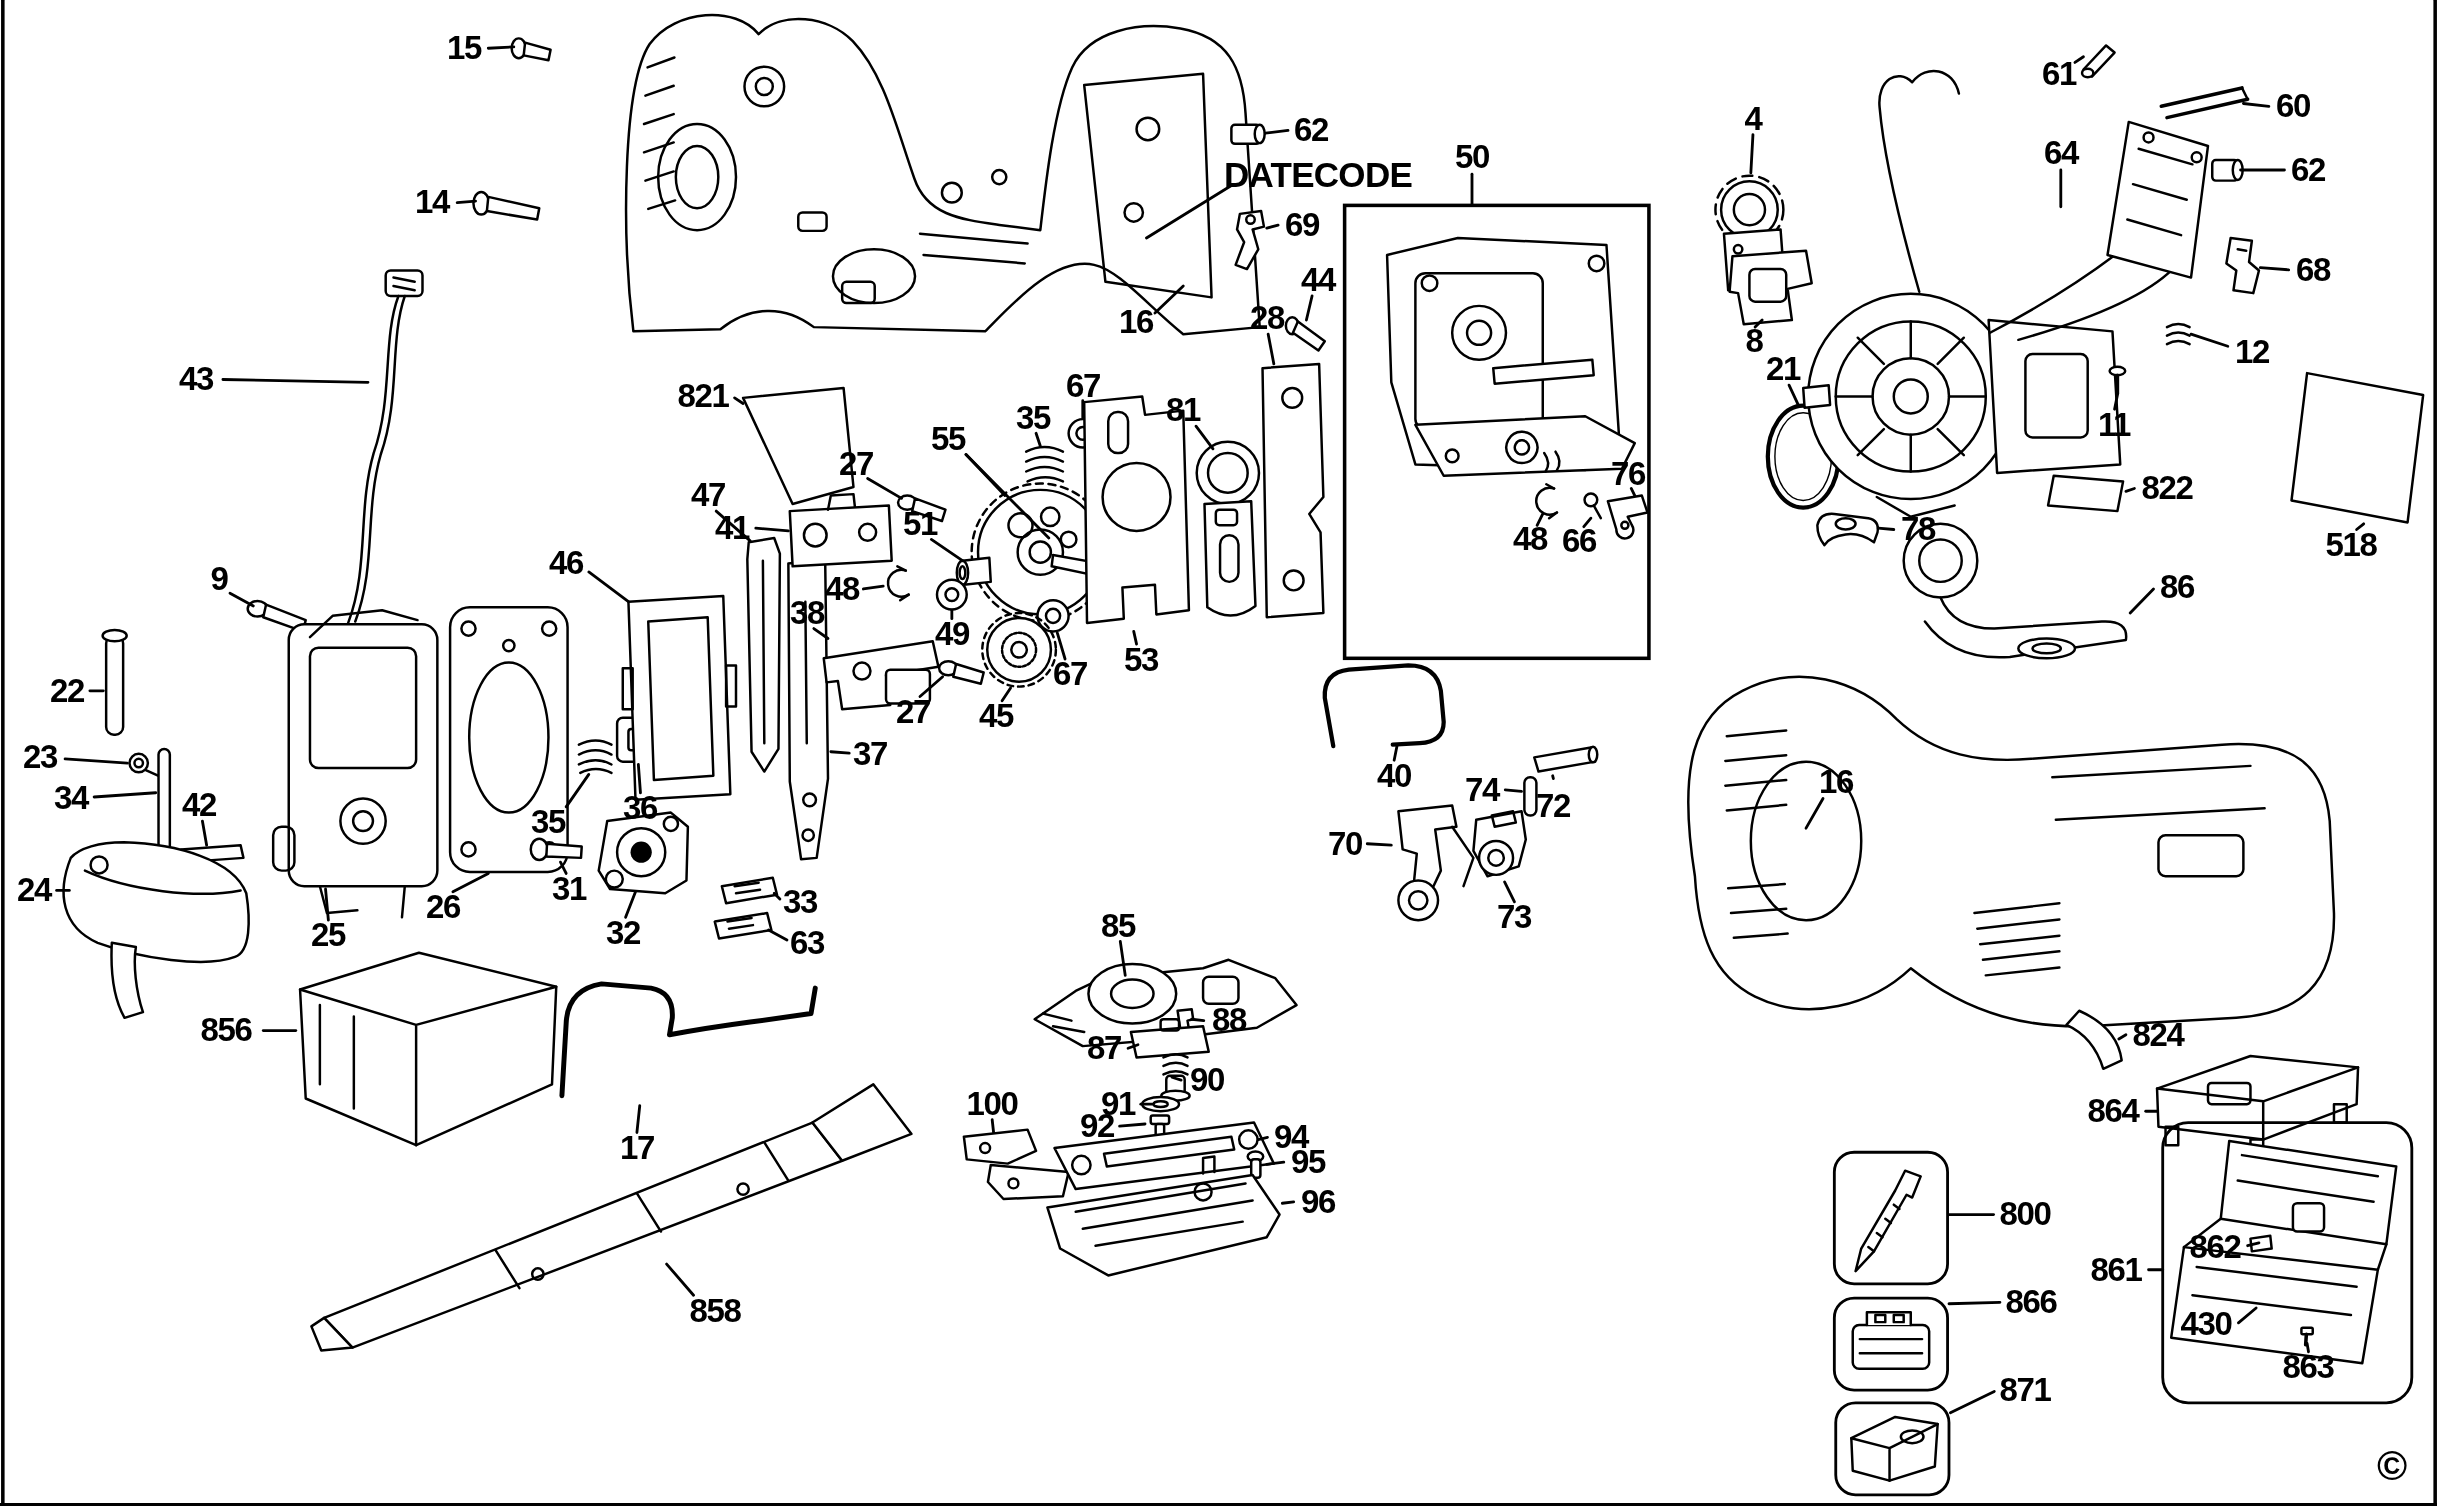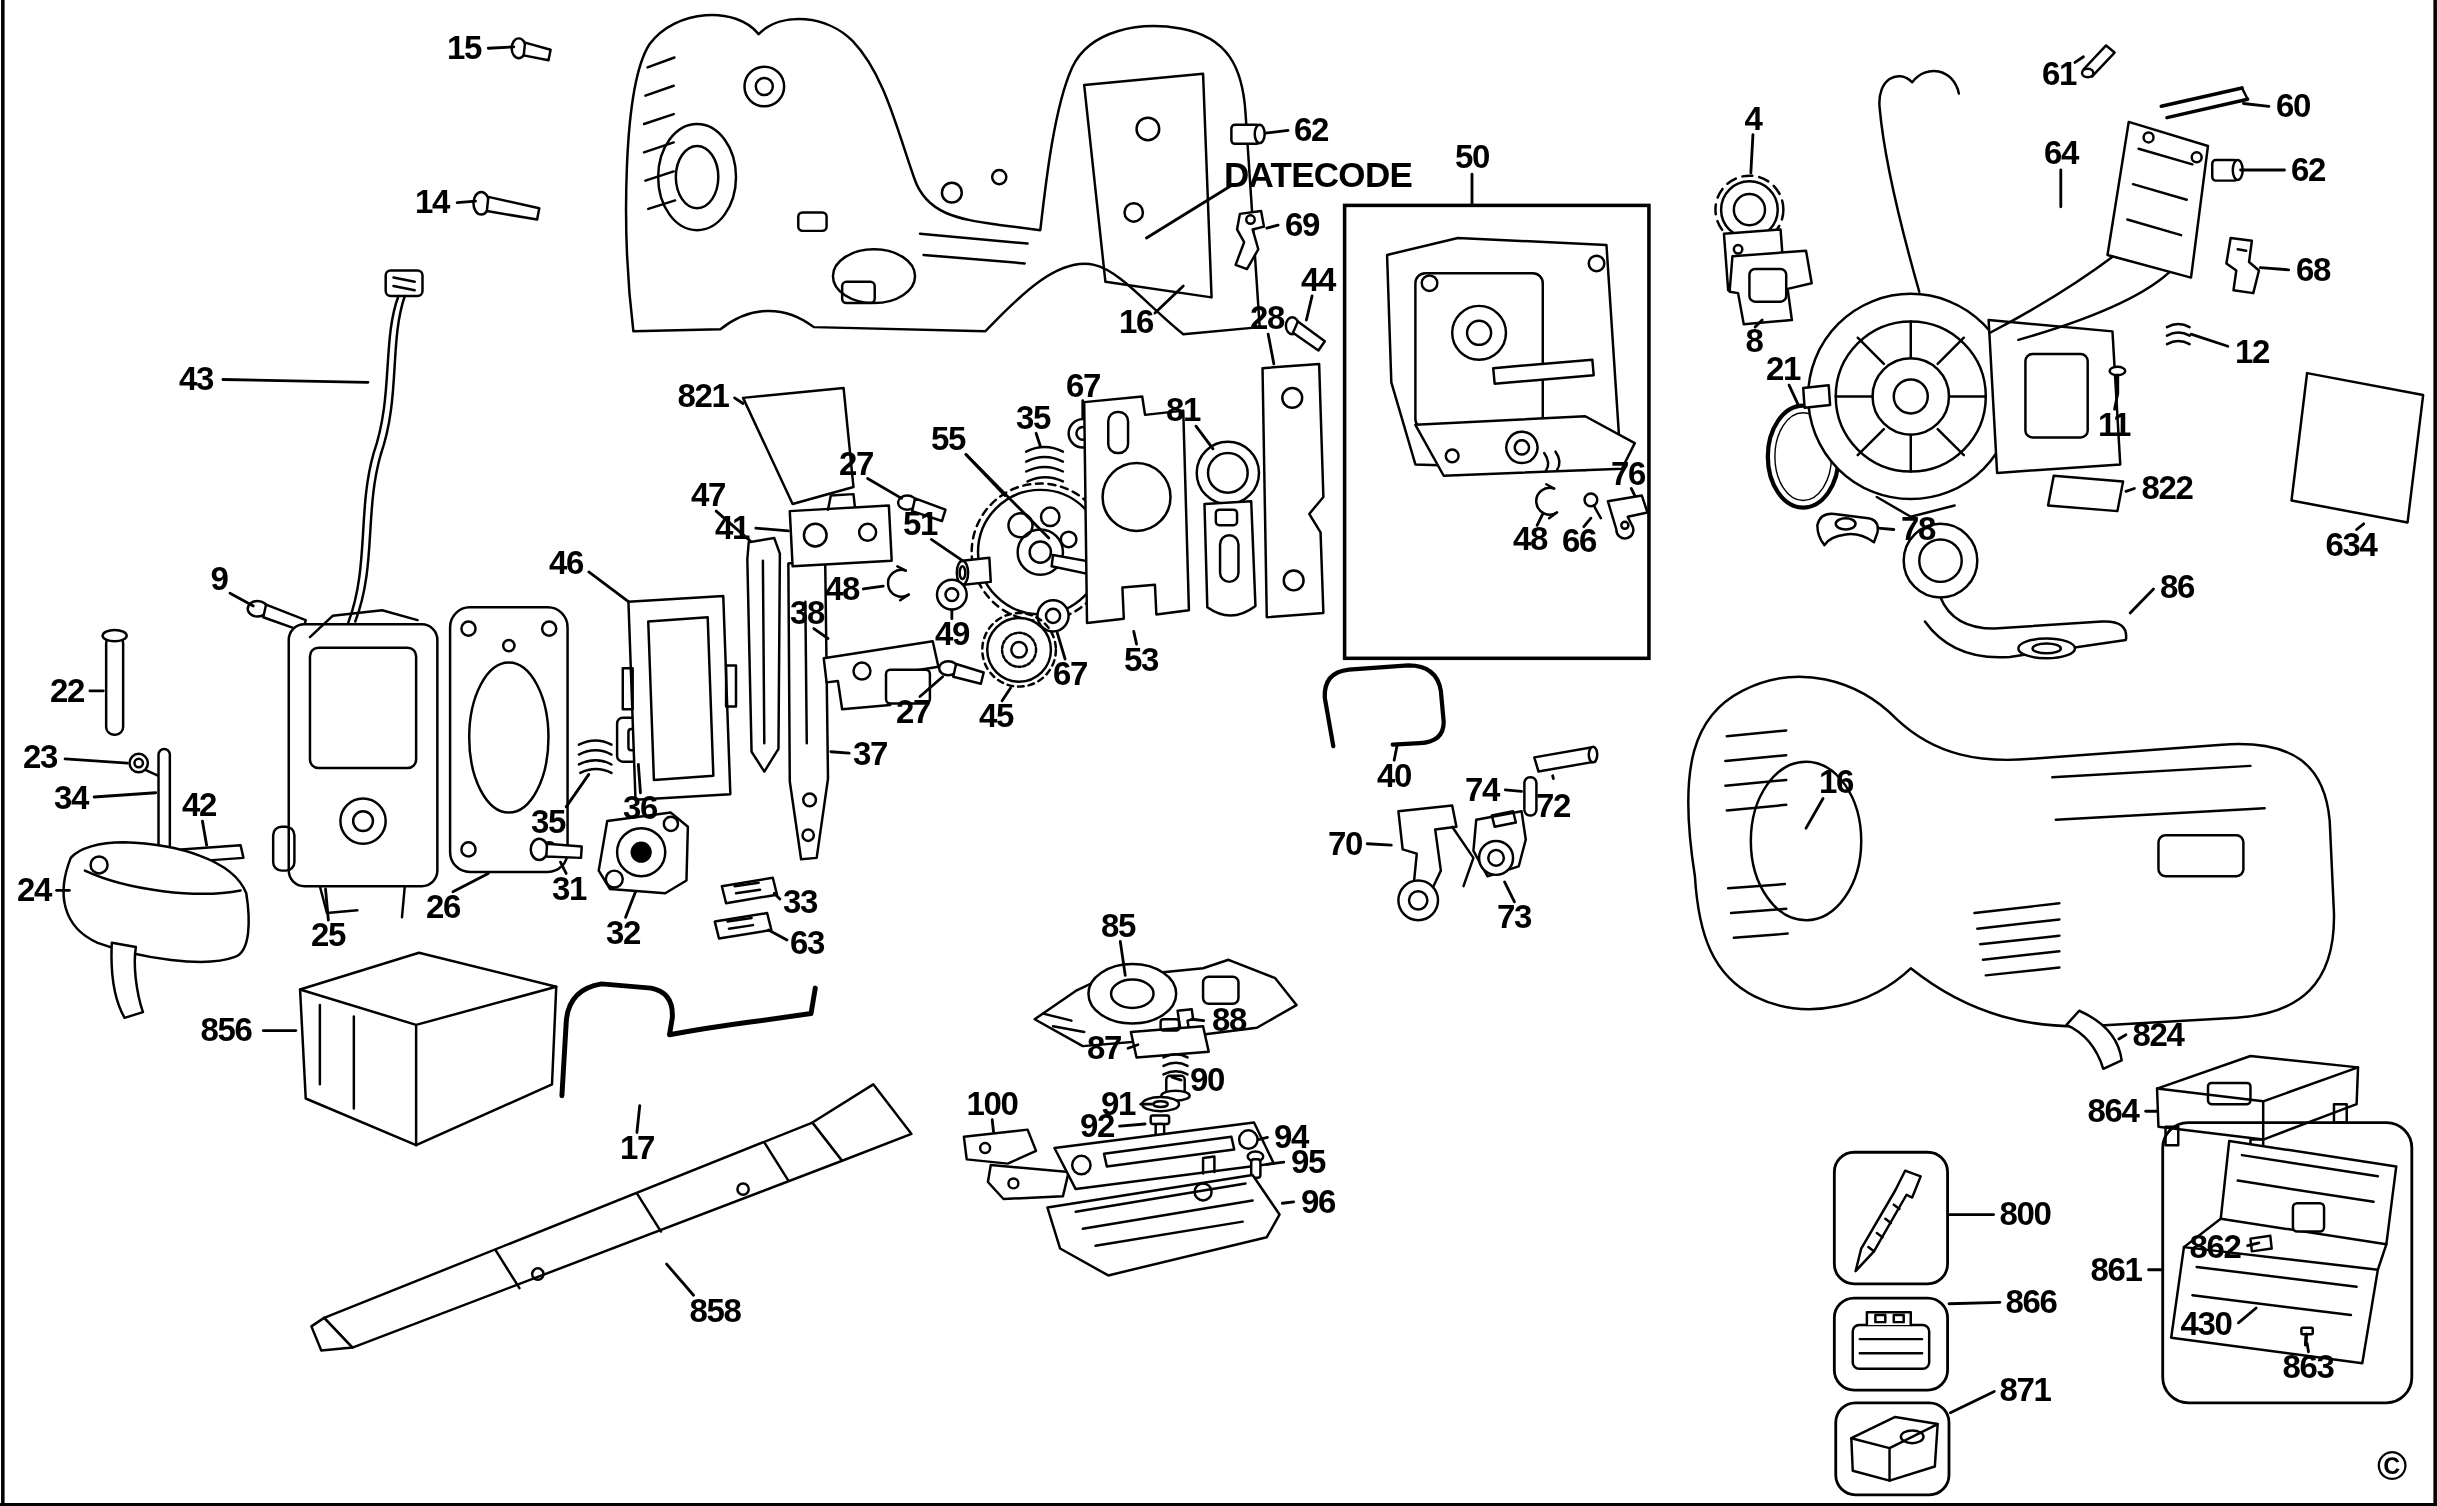--- a/index.html
+++ b/index.html
@@ -651,21 +651,21 @@
       <div class="plabel" style="left: 1754px; top: 341px;">8</div>
       <div class="plabel" style="left: 1783px; top: 369px;">21</div>
       <div class="plabel" style="left: 2059px; top: 74px;">61</div>
       <div class="plabel" style="left: 2293px; top: 106px;">60</div>
       <div class="plabel" style="left: 2061px; top: 153px;">64</div>
       <div class="plabel" style="left: 2308px; top: 170px;">62</div>
       <div class="plabel" style="left: 2313px; top: 270px;">68</div>
       <div class="plabel" style="left: 2252px; top: 352px;">12</div>
       <div class="plabel" style="left: 2114px; top: 425px;">11</div>
       <div class="plabel" style="left: 2167px; top: 488px;">822</div>
-      <div class="plabel" style="left: 2351px; top: 545px;">634</div>
+      <div class="plabel" style="left: 2351px; top: 545px;">518</div>
       <div class="plabel" style="left: 1918px; top: 529px;">78</div>
       <div class="plabel" style="left: 2177px; top: 587px;">86</div>
       <div class="plabel" style="left: 1836px; top: 782px;">16</div>
       <div class="plabel" style="left: 2158px; top: 1035px;">824</div>
       <div class="plabel" style="left: 2113px; top: 1111px;">864</div>
       <div class="plabel" style="left: 2025px; top: 1214px;">800</div>
       <div class="plabel" style="left: 2031px; top: 1302px;">866</div>
       <div class="plabel" style="left: 2025px; top: 1390px;">871</div>
       <div class="plabel" style="left: 2116px; top: 1270px;">861</div>
       <div class="plabel" style="left: 2215px; top: 1247px;">862</div>

